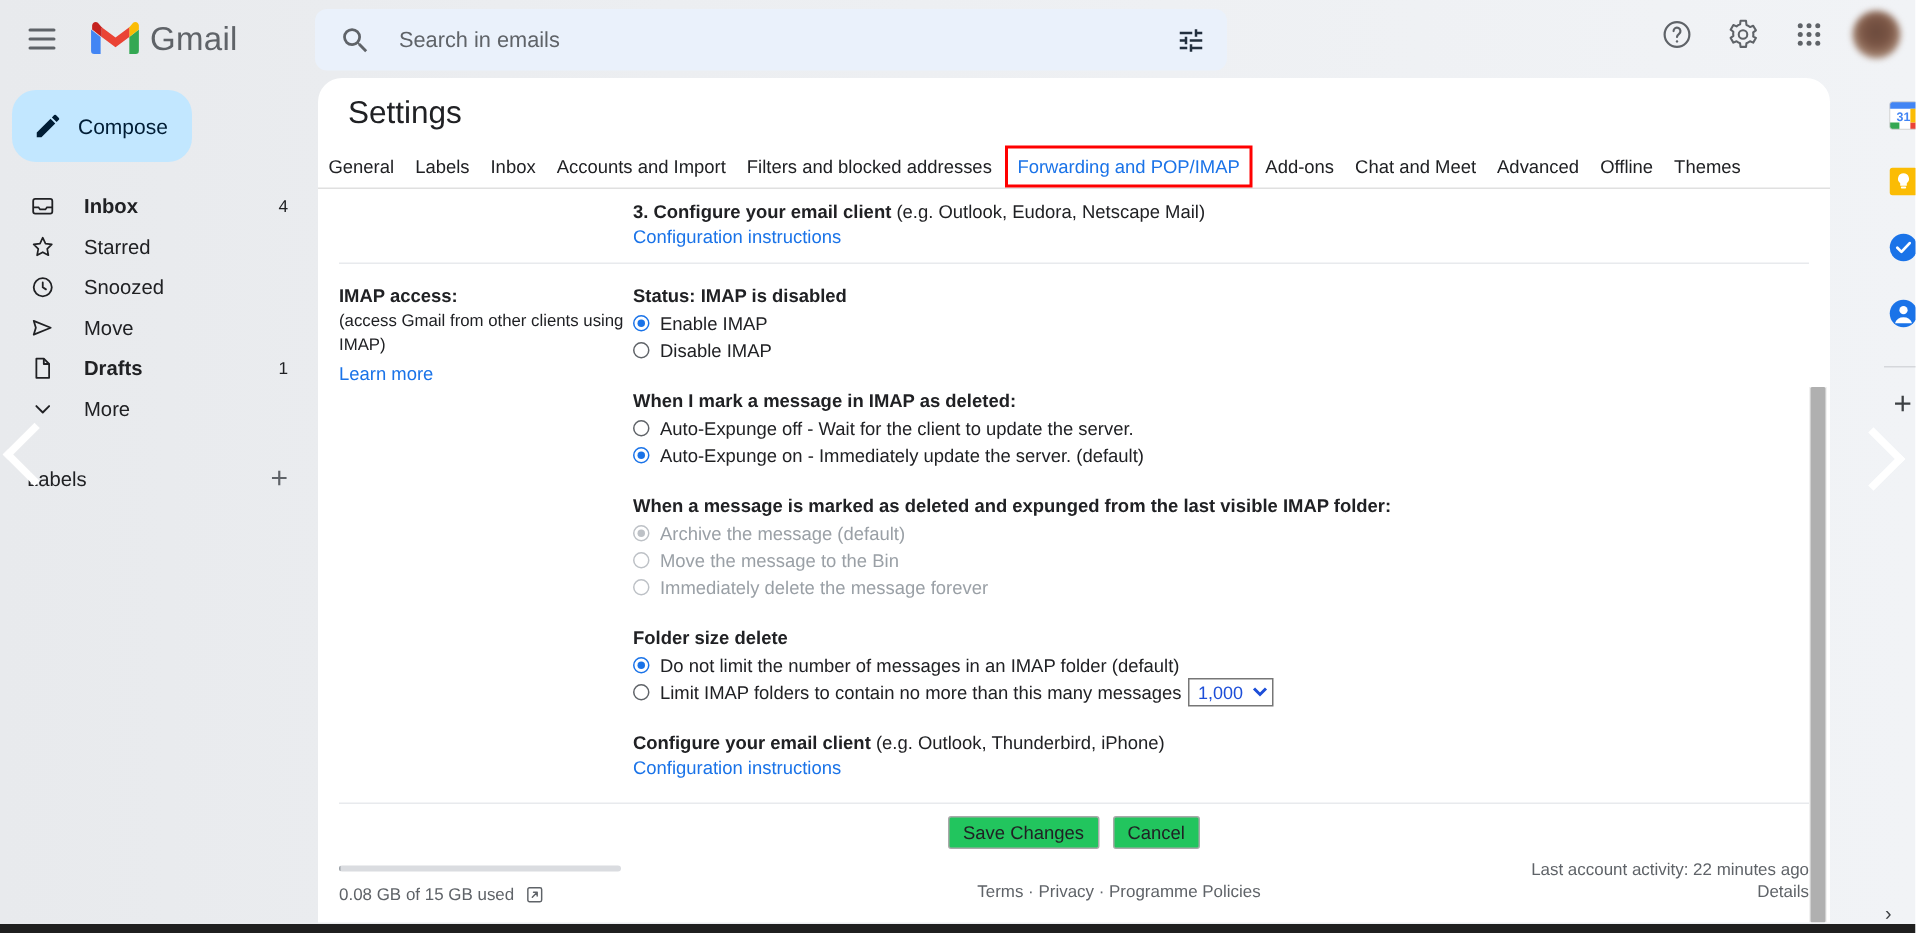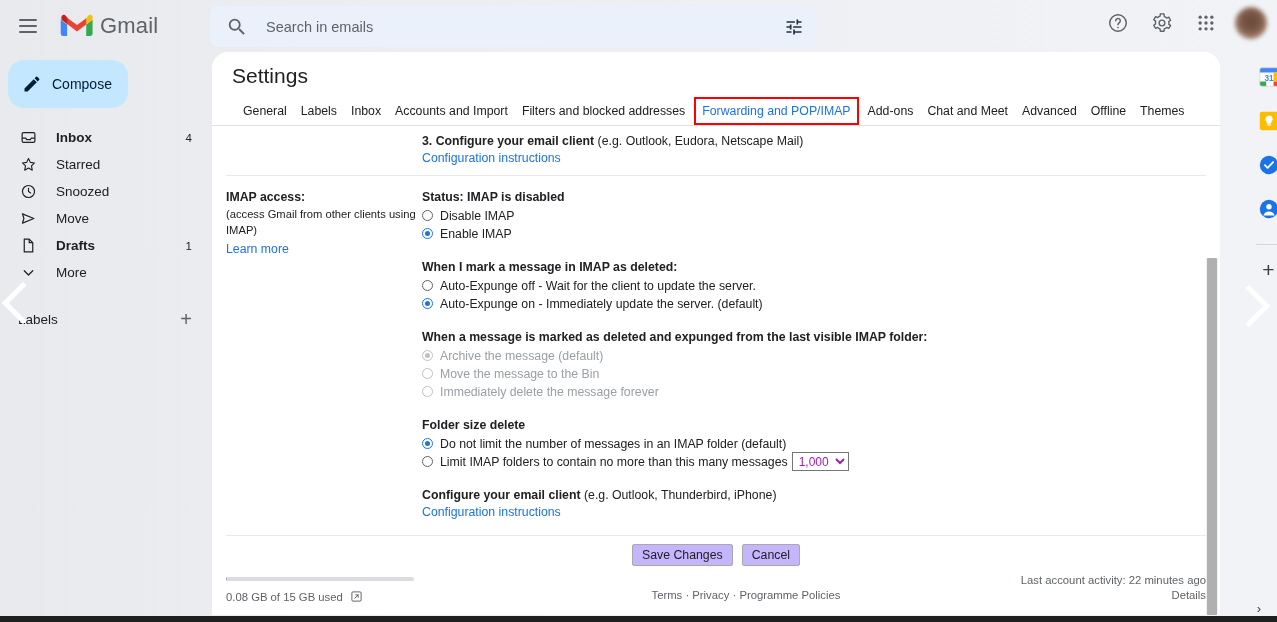--- a/index.html
+++ b/index.html
@@ -95,21 +95,21 @@
     width: 1008px; height: 563px;
     background: #ffffff;
     border-radius: 16px 16px 0 0;
     overflow: hidden;
   }
   .settings-title {
     font-size: 21px; color: #202124; padding: 12px 0 0 20px; font-weight: 400;
   }
   .tabs {
     display: flex; align-items: center; gap: 0px;
-    padding: 14px 0 0 24px; border-bottom: 1px solid #e0e0e0;
+    padding: 14px 0 0 0; border-bottom: 1px solid #e0e0e0;
     height: 38px; position: relative;
   }
   .tab {
     font-size: 12.3px; color: #202124; padding: 0 7px 6px 7px; cursor: pointer;
     white-space: nowrap;
   }
   .tab.active {
     color: #1a73e8;
     border: 2px solid #ff0000;
     padding: 5px 6px 5px 6px;
@@ -147,28 +147,28 @@
   }
   .radio.disabled { border-color: #bdc1c6; cursor: default; }
   .radio.disabled.checked { border-color: #bdc1c6; }
   .radio.disabled.checked::after { background: #bdc1c6; }
   .radio-label { font-size: 12.3px; color: #202124; }
   .radio-line.disabled .radio-label { color: #9aa0a6; }
 
   .grp { margin-top: 18px; }
   .sel {
     font-size: 12px; height: 19px; margin-left: 4px;
-    border: 1px solid #767676; background: #fff; color: #a21caf;
+    border: 1px solid #767676; background: #fff; color: #1d4ed8;
     font-family: "Liberation Sans", sans-serif; padding: 0 2px;
   }
 
   .btnrow { display: flex; justify-content: center; gap: 9px; margin-top: 16px; }
   .btn {
     font-size: 12.3px; font-family: "Liberation Sans", sans-serif;
-    padding: 3px 9px; background: #c4b5fd; color: #202124;
+    padding: 3px 9px; background: #22c55e; color: #202124;
     border: 1px solid #a9a9a9; border-radius: 2px; cursor: pointer;
   }
 
   .footer {
     position: absolute; bottom: 0; left: 0; width: 1008px; height: 62px;
     display: flex; align-items: flex-end; padding: 0 14px 12px 14px;
   }
   .foot-left { width: 300px; }
   .storage-bar {
     width: 188px; height: 4px; background: #dadce0; border-radius: 2px;
@@ -397,26 +397,26 @@
       <div class="row">
         <div class="lcol">
           <div class="lbl-bold">IMAP access:</div>
           <div class="lbl-sub">(access Gmail from other clients using IMAP)</div>
           <div class="link" style="margin-top:4px;">Learn more</div>
         </div>
         <div class="rcol">
 
           <div class="sec-head">Status: IMAP is disabled</div>
           <div class="radio-line">
+            <span class="radio checked"></span>
+            <span class="radio-label">Enable IMAP</span>
+          </div>
+          <div class="radio-line">
             <span class="radio"></span>
             <span class="radio-label">Disable IMAP</span>
-          </div>
-          <div class="radio-line">
-            <span class="radio checked"></span>
-            <span class="radio-label">Enable IMAP</span>
           </div>
 
           <div class="grp">
             <div class="sec-head">When I mark a message in IMAP as deleted:</div>
             <div class="radio-line">
               <span class="radio"></span>
               <span class="radio-label">Auto-Expunge off - Wait for the client to update the server.</span>
             </div>
             <div class="radio-line">
               <span class="radio checked"></span>

